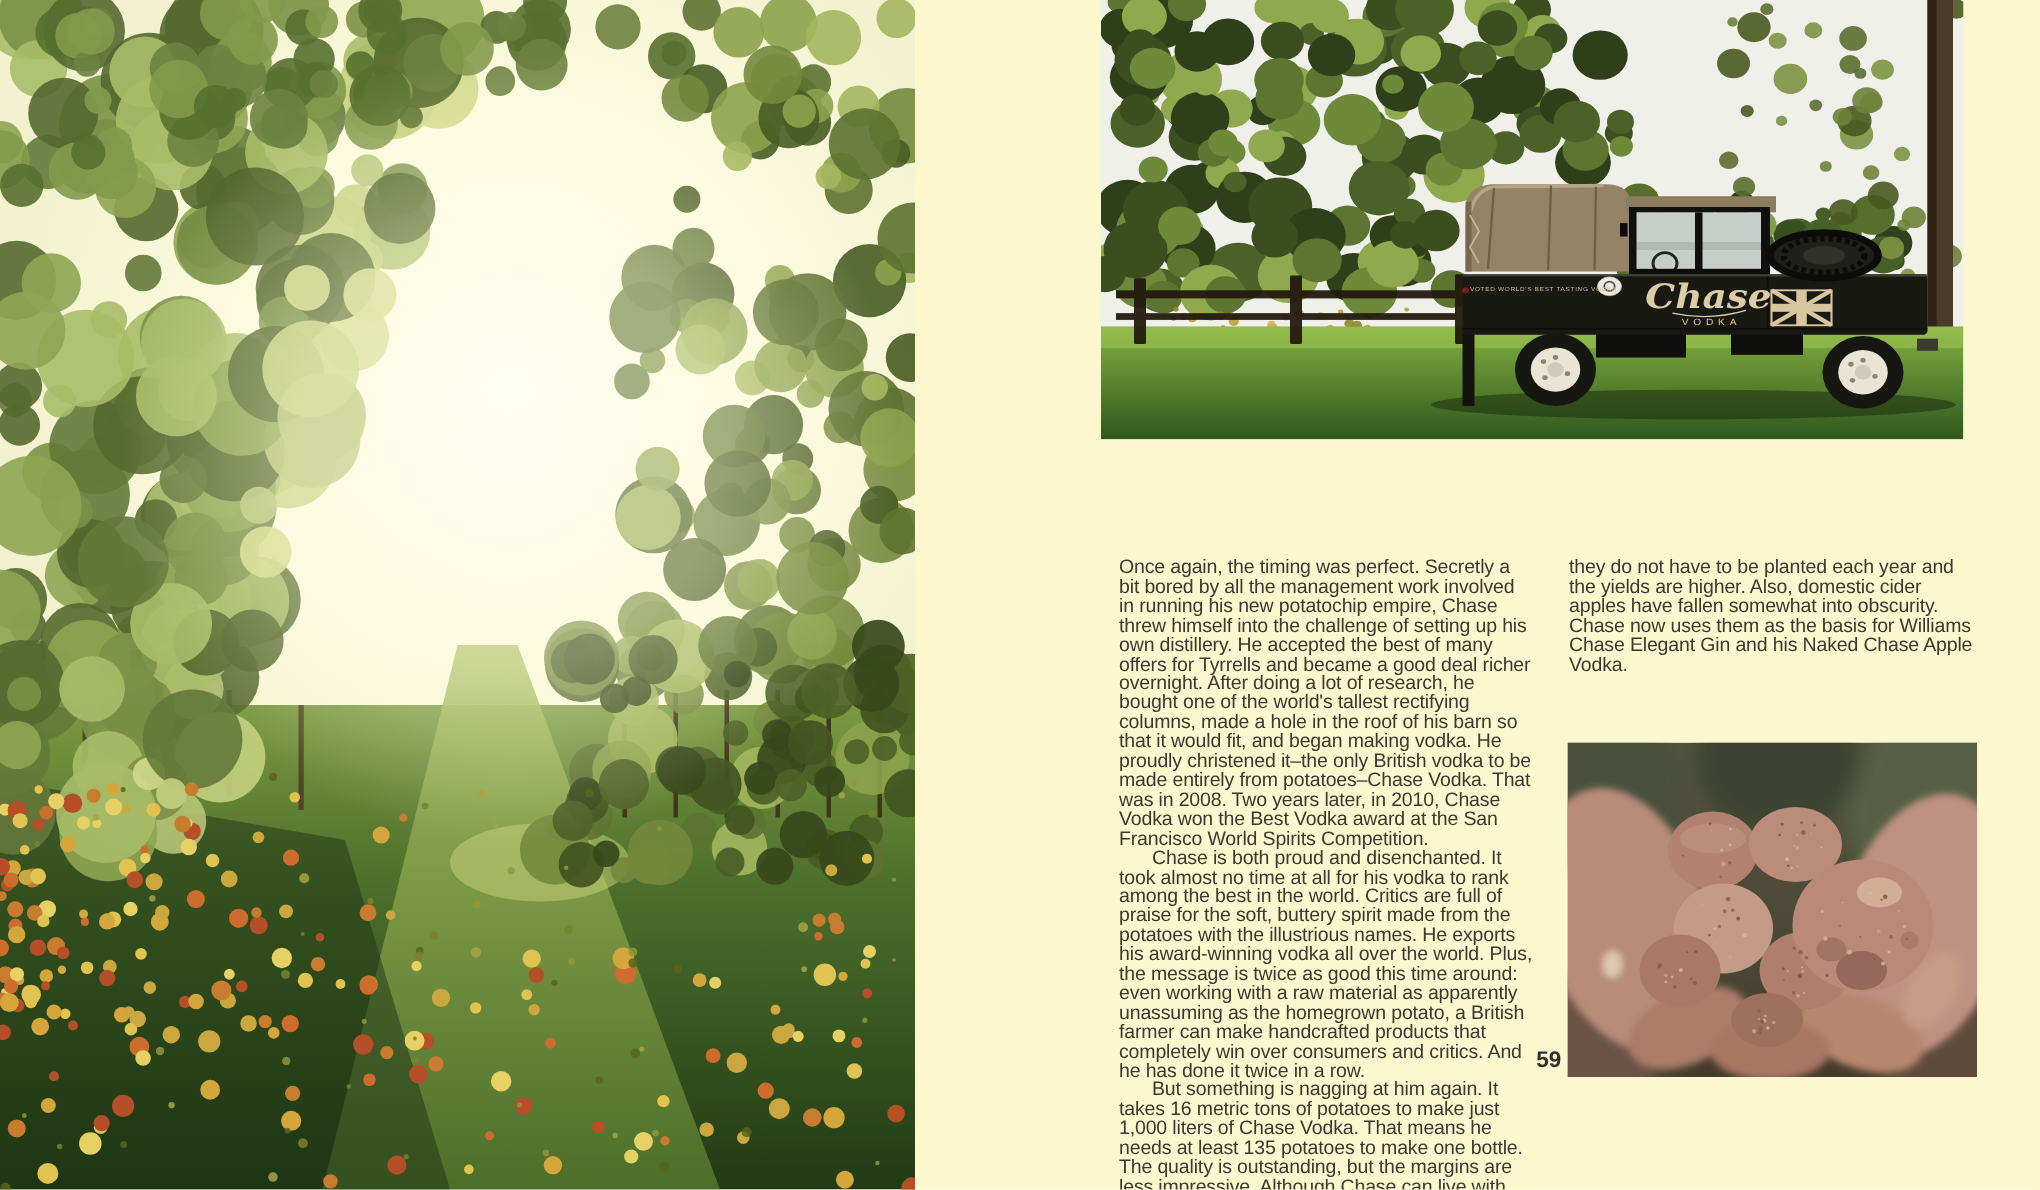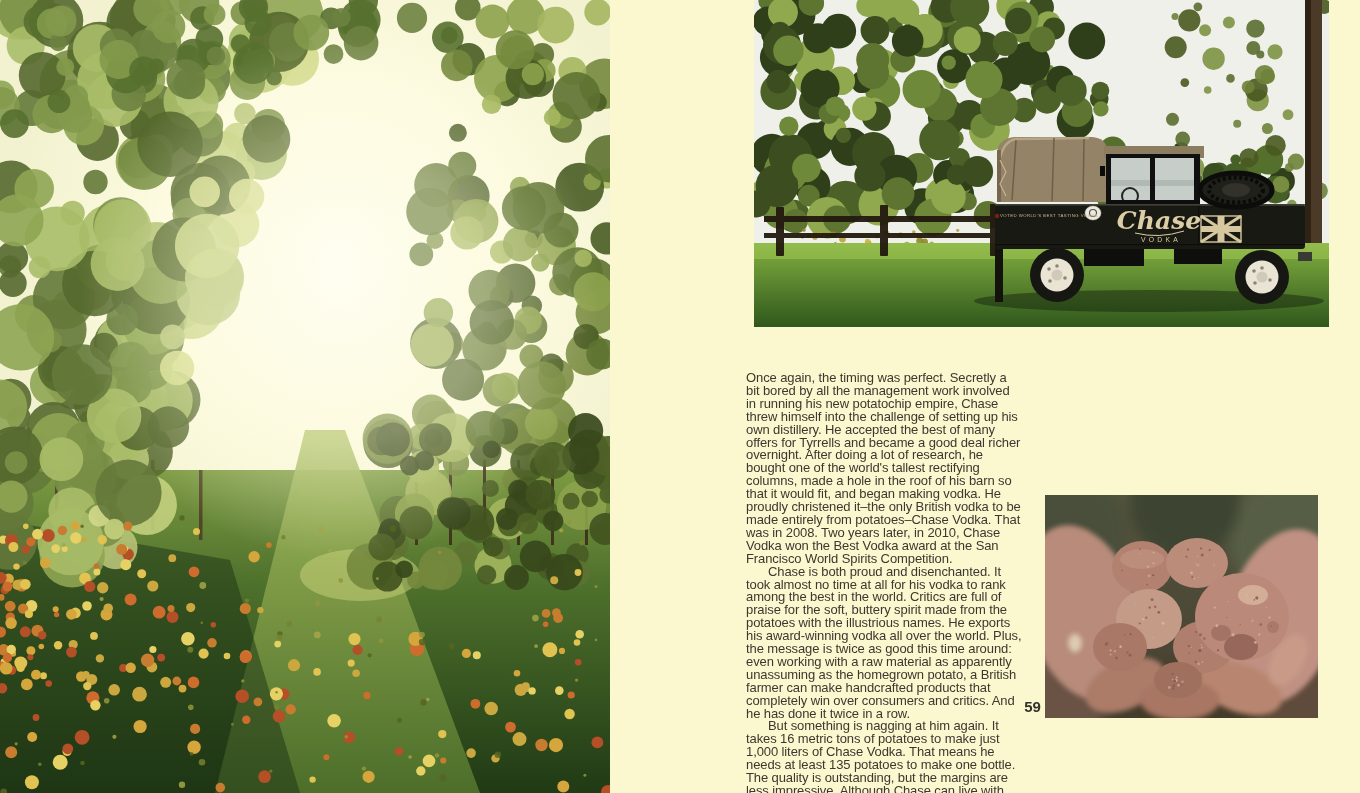--- a/index.html
+++ b/index.html
@@ -4,21 +4,21 @@
 <style>
   html,body{margin:0;padding:0;}
   body{width:1360px;height:793px;overflow:hidden;background:#ffffff;
        font-family:"Liberation Sans",sans-serif;}
   .spread{position:relative;width:1360px;height:793px;}
   figure{margin:0;}
   .ph{position:absolute;overflow:hidden;}
   svg{display:block;width:100%;height:100%;}
   .orchard{left:0;top:0;width:610px;height:793px;}
   .page-right{position:absolute;left:610px;top:0;width:750px;height:793px;background:#fbf7cf;}
-  .landrover{left:144px;top:0;width:575px;height:327px;}
+  .landrover{left:124px;top:0;width:575px;height:293px;}
   .potatoes{left:435px;top:495px;width:273px;height:223px;}
   .col{position:absolute;top:372px;width:276px;font-size:13px;line-height:12.9px;
        letter-spacing:-0.1px;color:#3b382f;text-align:left;}
   .col p{margin:0;}
   .col1{left:136px;}
   .col2{left:436px;}
   .col1 p + p{text-indent:22px;}
   .pagenum{position:absolute;left:135px;top:698px;width:575px;text-align:center;
            font-weight:bold;font-size:15px;color:#33312b;}
   .scriptname{font-family:"DejaVu Serif",serif;font-style:italic;font-weight:bold;}
@@ -1062,20 +1062,23 @@
           <rect x="544" y="252" width="14" height="9" fill="#3a3a35"></rect>
         </g>
       </svg>
     </figure>
 
     <div class="col col1">
         <p>Once again, the timing was perfect. Secretly a bit bored by all the management work involved in running his new potatochip empire, Chase threw himself into the challenge of setting up his own distillery. He accepted the best of many offers for Tyrrells and became a good deal richer overnight. After doing a lot of research, he bought one of the world's tallest rectifying columns, made a hole in the roof of his barn so that it would fit, and began making vodka. He proudly christened it–the only British vodka to be made entirely from potatoes–Chase Vodka. That was in 2008. Two years later, in 2010, Chase Vodka won the Best Vodka award at the San Francisco World Spirits Competition.</p>
         <p>Chase is both proud and disenchanted. It took almost no time at all for his vodka to rank among the best in the world. Critics are full of praise for the soft, buttery spirit made from the potatoes with the illustrious names. He exports his award-winning vodka all over the world. Plus, the message is twice as good this time around: even working with a raw material as apparently unassuming as the homegrown potato, a British farmer can make handcrafted products that completely win over consumers and critics. And he has done it twice in a row.</p>
         <p>But something is nagging at him again. It takes 16 metric tons of potatoes to make just 1,000 liters of Chase Vodka. That means he needs at least 135 potatoes to make one bottle. The quality is outstanding, but the margins are less impressive. Although Chase can live with that, he is nevertheless experimenting with British apples from his 200-year-old orchard. Apples are good because</p>
       </div>
+    <div class="col col2">
+        <p>they do not have to be planted each year and the yields are higher. Also, domestic cider apples have fallen somewhat into obscurity. Chase now uses them as the basis for Williams Chase Elegant Gin and his Naked Chase Apple Vodka.</p>
+      </div>
 
     <figure class="ph potatoes">
       <svg id="potato-svg" viewBox="0 0 273 223" preserveAspectRatio="none">
         <defs>
           <filter id="pf3" x="-50%" y="-50%" width="200%" height="200%">
               <feGaussianBlur stdDeviation="6"></feGaussianBlur>
             </filter>
           <filter id="pf1" x="-50%" y="-50%" width="200%" height="200%">
               <feGaussianBlur stdDeviation="2.5"></feGaussianBlur>
             </filter>

